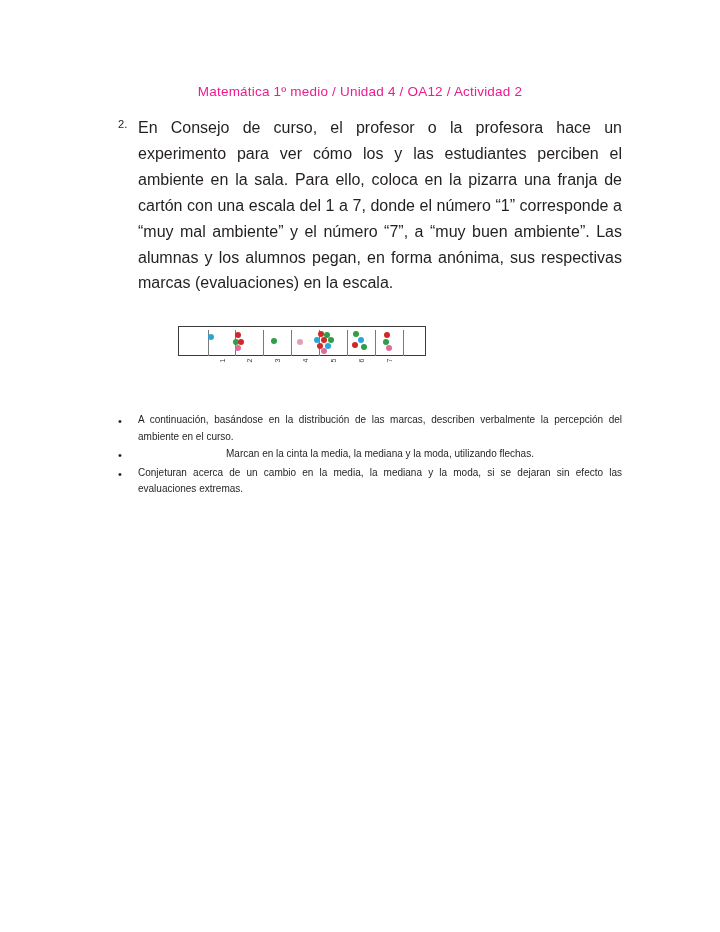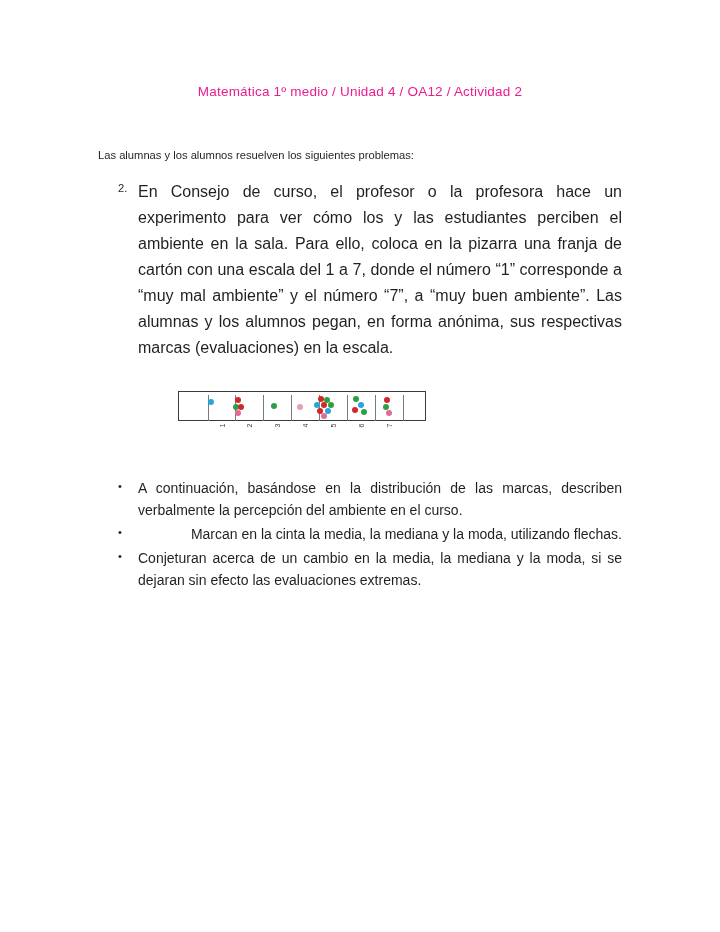--- a/index.html
+++ b/index.html
@@ -111,36 +111,35 @@
     margin-bottom: 1px;
   }
   .bullet-marker {
     width: 20px;
     flex: 0 0 20px;
     font-size: 11.2px;
     line-height: 1.62;
   }
   .bullet-text {
     flex: 1;
-    font-size: 14px;
+    font-size: 10px;
     line-height: 1.62;
     text-align: justify;
   }
   .bullet-text.nojust {
-    text-align: right;
+    text-align: center;
   }
 </style>
 </head>
 <body>
 
 <div class="page">
 
   <h1 class="doc-title">Matemática 1º medio / Unidad 4 / OA12 / Actividad 2</h1>
 
-  <p class="intro">Las alumnas y los alumnos resuelven los siguientes problemas:</p>
 
   <div class="numbered">
     <div class="numbered-row">
       <div class="num-marker">2.</div>
       <div class="num-text">En Consejo de curso, el profesor o la profesora hace un experimento para ver cómo los y las estudiantes perciben el ambiente en la sala. Para ello, coloca en la pizarra una franja de cartón con una escala del 1 a 7, donde el número “1” corresponde a “muy mal ambiente” y el número “7”, a “muy buen ambiente”. Las alumnas y los alumnos pegan, en forma anónima, sus respectivas marcas (evaluaciones) en la escala.</div>
     </div>
   </div>
 
   <div class="figure-wrap">
     <div class="scale-figure" id="scale-figure">

